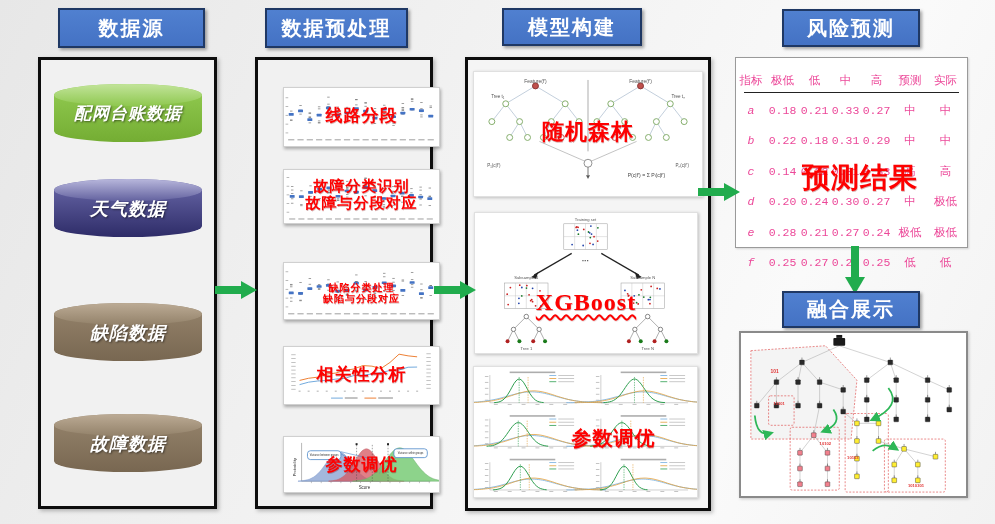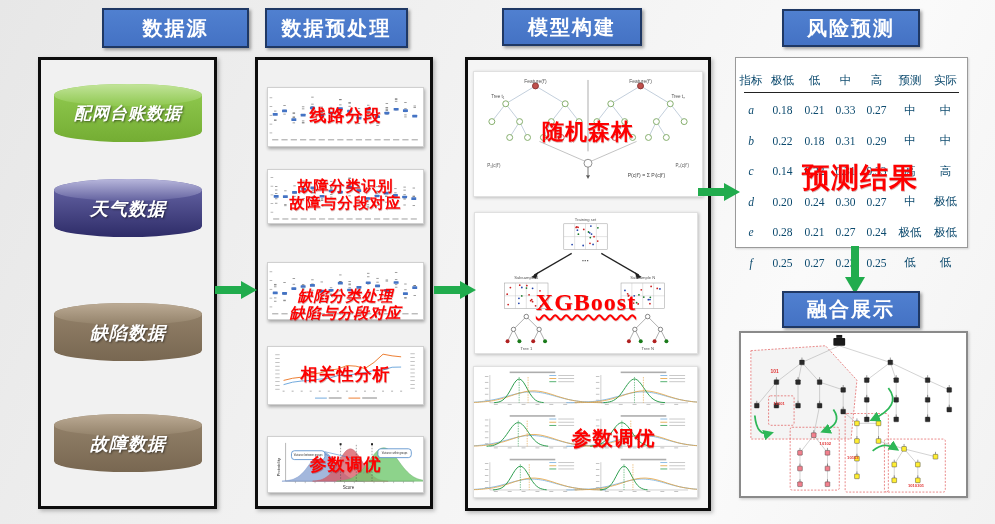--- a/index.html
+++ b/index.html
@@ -10,48 +10,48 @@
     border:2px solid #1f3864;color:#fff;font-weight:bold;font-size:20px;
     display:flex;align-items:center;justify-content:center;letter-spacing:2px;
     box-shadow:2px 2px 3px rgba(0,0,0,.35);box-sizing:border-box;}
   .colbox{position:absolute;background:#f1f1f1;border:3px solid #0d0d0d;box-sizing:border-box;
     box-shadow:2px 2px 4px rgba(0,0,0,.25);}
   .cyl{position:absolute;width:160px;height:62px;}
   .cyl svg{position:absolute;left:0;top:0;}
   .cyl-label{position:absolute;left:0;right:0;top:20px;text-align:center;color:#fff;
     font-weight:bold;font-size:18px;text-shadow:1px 1px 2px rgba(0,0,0,.5);letter-spacing:1px;font-style:italic;}
   .card{position:absolute;background:#fff;border:1px solid #d0d0d0;
-    box-shadow:1px 2px 3px rgba(0,0,0,.3);box-sizing:border-box;}
+    box-shadow:1px 2px 3px rgba(0,0,0,.3);box-sizing:border-box;margin-left:16px;}
   .card svg{position:absolute;left:0;top:0;width:100%;height:100%;}
   .redlab{position:absolute;color:#fe0000;font-weight:bold;text-align:center;width:100%;
     text-shadow:0.5px 0.5px 0 rgba(120,0,0,.3);line-height:1.12;letter-spacing:1px;}
   .thumb{position:absolute;background:#fff;border:1px solid #e0e0e0;
     box-shadow:1px 1px 3px rgba(0,0,0,.22);box-sizing:border-box;}
   .thumb svg{position:absolute;left:0;top:0;width:100%;height:100%;}
   .harrow,.varrow{position:absolute;}
   
   #risk-table{position:absolute;left:735px;top:57px;width:233px;height:191px;background:#fff;
-    border:1px solid #9a9a9a;box-sizing:border-box;font-family:Liberation Serif, serif;
-    color:#0c4a6e;box-shadow:1px 1px 2px rgba(0,0,0,.15);}
+    border:1px solid #9a9a9a;box-sizing:border-box;font-family:Liberation Mono, monospace;
+    color:#ec4899;box-shadow:1px 1px 2px rgba(0,0,0,.15);}
   .trow{display:grid;grid-template-columns:30px 33px 31px 31px 31px 36px 35px;
     align-items:center;justify-items:center;font-size:11.5px;height:30.5px;}
   .trow.head{height:24px;margin-top:10px;font-size:11.5px;}
   .tdivider{border-top:1.5px solid #222;margin:0 8px 2px 8px;}
   .ital{font-style:italic;}
   #net-box{position:absolute;left:739px;top:331px;width:229px;height:167px;background:#fff;
     border:2px solid #8a8a8a;box-sizing:border-box;box-shadow:1px 1px 3px rgba(0,0,0,.2);}
   #net-box svg{position:absolute;left:0;top:0;}
   .xgb-wavy{text-decoration:underline wavy #fe0000 1.5px;text-underline-offset:4px;}
 </style>
 </head>
 <body>
 
 <div id="stage">
 
-  <div class="hdr" style="left:58px;top:8px;width:147px;height:40px;margin-left:44px;">
+  <div class="hdr" style="left:58px;top:8px;width:147px;height:40px;">
     <span>数据源</span>
   </div>
   <div class="colbox" style="left:38px;top:57px;width:179px;height:452px;"></div>
 
   <div class="cyl" style="left:48px;top:82px;">
     <svg width="160" height="62" viewBox="0 0 160 62">
       <defs>
         <linearGradient id="gb" x1="0" y1="0" x2="0" y2="1">
           <stop offset="0" stop-color="#93cc52"></stop>
             <stop offset="1" stop-color="#74ad33"></stop>
@@ -453,21 +453,21 @@
         <rect x="140.8" y="23.08342158794403" width="2.4" height="0.8" fill="#666" opacity="0.75"></rect>
         <rect x="140.8" y="29.991676211357117" width="2.4" height="0.8" fill="#666" opacity="0.75"></rect>
         <rect x="139.6" y="21.498381209373473" width="4.8" height="2.6" rx="0.5" fill="#4473c4"></rect>
         <rect x="139" y="47.5" width="6" height="1.1" fill="#aaa"></rect>
         <rect x="1.5" y="7" width="2.6" height="0.8" fill="#aaa"></rect>
         <rect x="1.5" y="15.5" width="2.6" height="0.8" fill="#aaa"></rect>
         <rect x="1.5" y="24" width="2.6" height="0.8" fill="#aaa"></rect>
         <rect x="1.5" y="32.5" width="2.6" height="0.8" fill="#aaa"></rect>
         <rect x="1.5" y="41" width="2.6" height="0.8" fill="#aaa"></rect>
       </svg>
-    <div class="redlab" style="top:25px;font-size:15px;font-style:italic;">
+    <div class="redlab" style="top:19px;font-size:10px;">
       <div>缺陷分类处理</div>
       <div>缺陷与分段对应</div>
     </div>
   </div>
 
   <div class="card" style="left:267px;top:346px;width:157px;height:59px;">
     <svg viewBox="0 0 150 58">
         <rect x="11" y="44.5" width="2" height="0.8" fill="#999"></rect>
         <rect x="20.2" y="44.5" width="2" height="0.8" fill="#999"></rect>
         <rect x="29.4" y="44.5" width="2" height="0.8" fill="#999"></rect>

